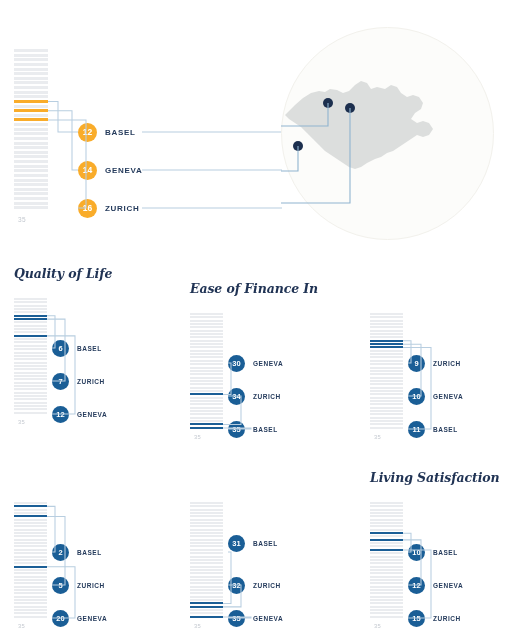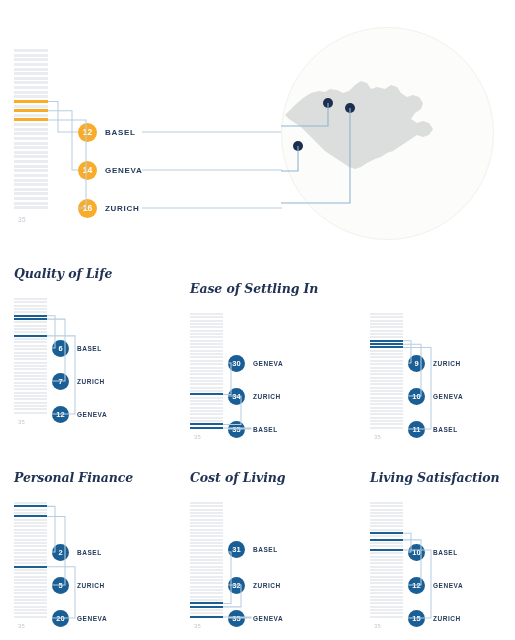--- a/index.html
+++ b/index.html
@@ -224,21 +224,21 @@
         <div class="bubble blue">12</div>
         <div class="node-label">GENEVA</div>
       </div>
       <svg width="172" height="168" style="position: absolute; left: 0px; top: 0px; overflow: visible;">
         <path d="M47 49.75 L55 49.75 L55 82 L52 82" stroke="#b8cee0" fill="none" stroke-width="1.05"></path>
         <path d="M47 53.1 L65 53.1 L65 115 L52 115" stroke="#b8cee0" fill="none" stroke-width="1.05"></path>
         <path d="M47 69.85 L75 69.85 L75 148 L52 148" stroke="#b8cee0" fill="none" stroke-width="1.05"></path>
       </svg>
     </div>
   <div class="sub" id="sub-2" style="left:176px; top:281px;">
-      <div class="sub-title">Ease of Settling In</div>
+      <div class="sub-title">Ease of Finance In</div>
       <div class="tickcol" style="left: 14px; top: 32px;">
         <div class="tick" style="height: 2px; margin-bottom: 1.35px; width: 33px;"></div>
         <div class="tick" style="height: 2px; margin-bottom: 1.35px; width: 33px;"></div>
         <div class="tick" style="height: 2px; margin-bottom: 1.35px; width: 33px;"></div>
         <div class="tick" style="height: 2px; margin-bottom: 1.35px; width: 33px;"></div>
         <div class="tick" style="height: 2px; margin-bottom: 1.35px; width: 33px;"></div>
         <div class="tick" style="height: 2px; margin-bottom: 1.35px; width: 33px;"></div>
         <div class="tick" style="height: 2px; margin-bottom: 1.35px; width: 33px;"></div>
         <div class="tick" style="height: 2px; margin-bottom: 1.35px; width: 33px;"></div>
         <div class="tick" style="height: 2px; margin-bottom: 1.35px; width: 33px;"></div>
@@ -339,21 +339,20 @@
         <div class="bubble blue">11</div>
         <div class="node-label">BASEL</div>
       </div>
       <svg width="172" height="168" style="position: absolute; left: 0px; top: 0px; overflow: visible;">
         <path d="M47 59.8 L55 59.8 L55 82 L52 82" stroke="#b8cee0" fill="none" stroke-width="1.05"></path>
         <path d="M47 63.150000000000006 L65 63.150000000000006 L65 115 L52 115" stroke="#b8cee0" fill="none" stroke-width="1.05"></path>
         <path d="M47 66.5 L75 66.5 L75 148 L52 148" stroke="#b8cee0" fill="none" stroke-width="1.05"></path>
       </svg>
     </div>
   <div class="sub" id="sub-4" style="left:0px;   top:470px;">
-      <div class="sub-title">Personal Finance</div>
       <div class="tickcol" style="left: 14px; top: 32px;">
         <div class="tick" style="height: 2px; margin-bottom: 1.35px; width: 33px;"></div>
         <div class="tick hi-blue" style="height: 2px; margin-bottom: 1.35px; width: 33px;"></div>
         <div class="tick" style="height: 2px; margin-bottom: 1.35px; width: 33px;"></div>
         <div class="tick" style="height: 2px; margin-bottom: 1.35px; width: 33px;"></div>
         <div class="tick hi-blue" style="height: 2px; margin-bottom: 1.35px; width: 33px;"></div>
         <div class="tick" style="height: 2px; margin-bottom: 1.35px; width: 33px;"></div>
         <div class="tick" style="height: 2px; margin-bottom: 1.35px; width: 33px;"></div>
         <div class="tick" style="height: 2px; margin-bottom: 1.35px; width: 33px;"></div>
         <div class="tick" style="height: 2px; margin-bottom: 1.35px; width: 33px;"></div>
@@ -397,21 +396,20 @@
         <div class="bubble blue">20</div>
         <div class="node-label">GENEVA</div>
       </div>
       <svg width="172" height="168" style="position: absolute; left: 0px; top: 0px; overflow: visible;">
         <path d="M47 36.35 L55 36.35 L55 82 L52 82" stroke="#b8cee0" fill="none" stroke-width="1.05"></path>
         <path d="M47 46.4 L65 46.4 L65 115 L52 115" stroke="#b8cee0" fill="none" stroke-width="1.05"></path>
         <path d="M47 96.65 L75 96.65 L75 148 L52 148" stroke="#b8cee0" fill="none" stroke-width="1.05"></path>
       </svg>
     </div>
   <div class="sub" id="sub-5" style="left:176px; top:470px;">
-      <div class="sub-title">Cost of Living</div>
       <div class="tickcol" style="left: 14px; top: 32px;">
         <div class="tick" style="height: 2px; margin-bottom: 1.35px; width: 33px;"></div>
         <div class="tick" style="height: 2px; margin-bottom: 1.35px; width: 33px;"></div>
         <div class="tick" style="height: 2px; margin-bottom: 1.35px; width: 33px;"></div>
         <div class="tick" style="height: 2px; margin-bottom: 1.35px; width: 33px;"></div>
         <div class="tick" style="height: 2px; margin-bottom: 1.35px; width: 33px;"></div>
         <div class="tick" style="height: 2px; margin-bottom: 1.35px; width: 33px;"></div>
         <div class="tick" style="height: 2px; margin-bottom: 1.35px; width: 33px;"></div>
         <div class="tick" style="height: 2px; margin-bottom: 1.35px; width: 33px;"></div>
         <div class="tick" style="height: 2px; margin-bottom: 1.35px; width: 33px;"></div>
@@ -436,21 +434,21 @@
         <div class="tick" style="height: 2px; margin-bottom: 1.35px; width: 33px;"></div>
         <div class="tick" style="height: 2px; margin-bottom: 1.35px; width: 33px;"></div>
         <div class="tick" style="height: 2px; margin-bottom: 1.35px; width: 33px;"></div>
         <div class="tick hi-blue" style="height: 2px; margin-bottom: 1.35px; width: 33px;"></div>
         <div class="tick hi-blue" style="height: 2px; margin-bottom: 1.35px; width: 33px;"></div>
         <div class="tick" style="height: 2px; margin-bottom: 1.35px; width: 33px;"></div>
         <div class="tick" style="height: 2px; margin-bottom: 1.35px; width: 33px;"></div>
         <div class="tick hi-blue" style="height: 2px; margin-bottom: 1.35px; width: 33px;"></div>
       </div>
       <div class="axis-max" style="left: 18px; top: 153.25px;">35</div>
-      <div class="node" style="left: 52px; top: 71px;">
+      <div class="node" style="left: 52px; top: 65px;">
         <div class="bubble blue">31</div>
         <div class="node-label">BASEL</div>
       </div>
       <div class="node" style="left: 52px; top: 106.5px;">
         <div class="bubble blue">32</div>
         <div class="node-label">ZURICH</div>
       </div>
       <div class="node" style="left: 52px; top: 139.5px;">
         <div class="bubble blue">35</div>
         <div class="node-label">GENEVA</div>

